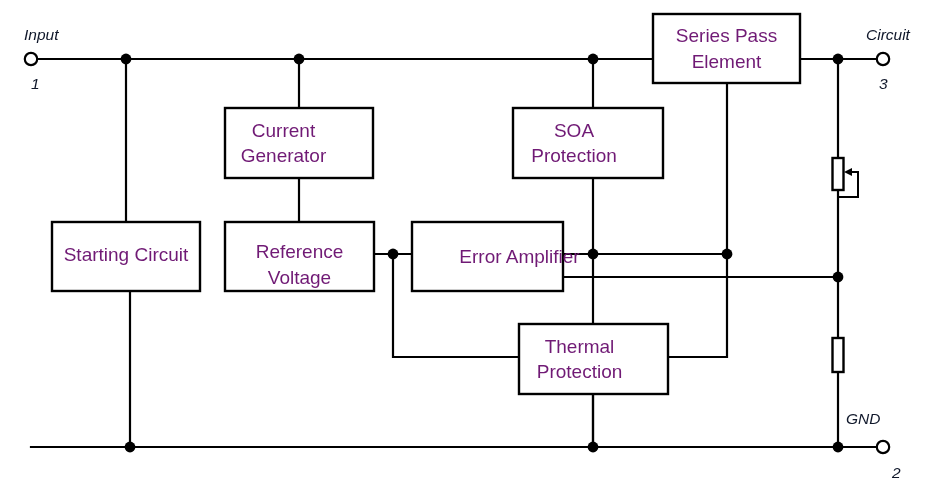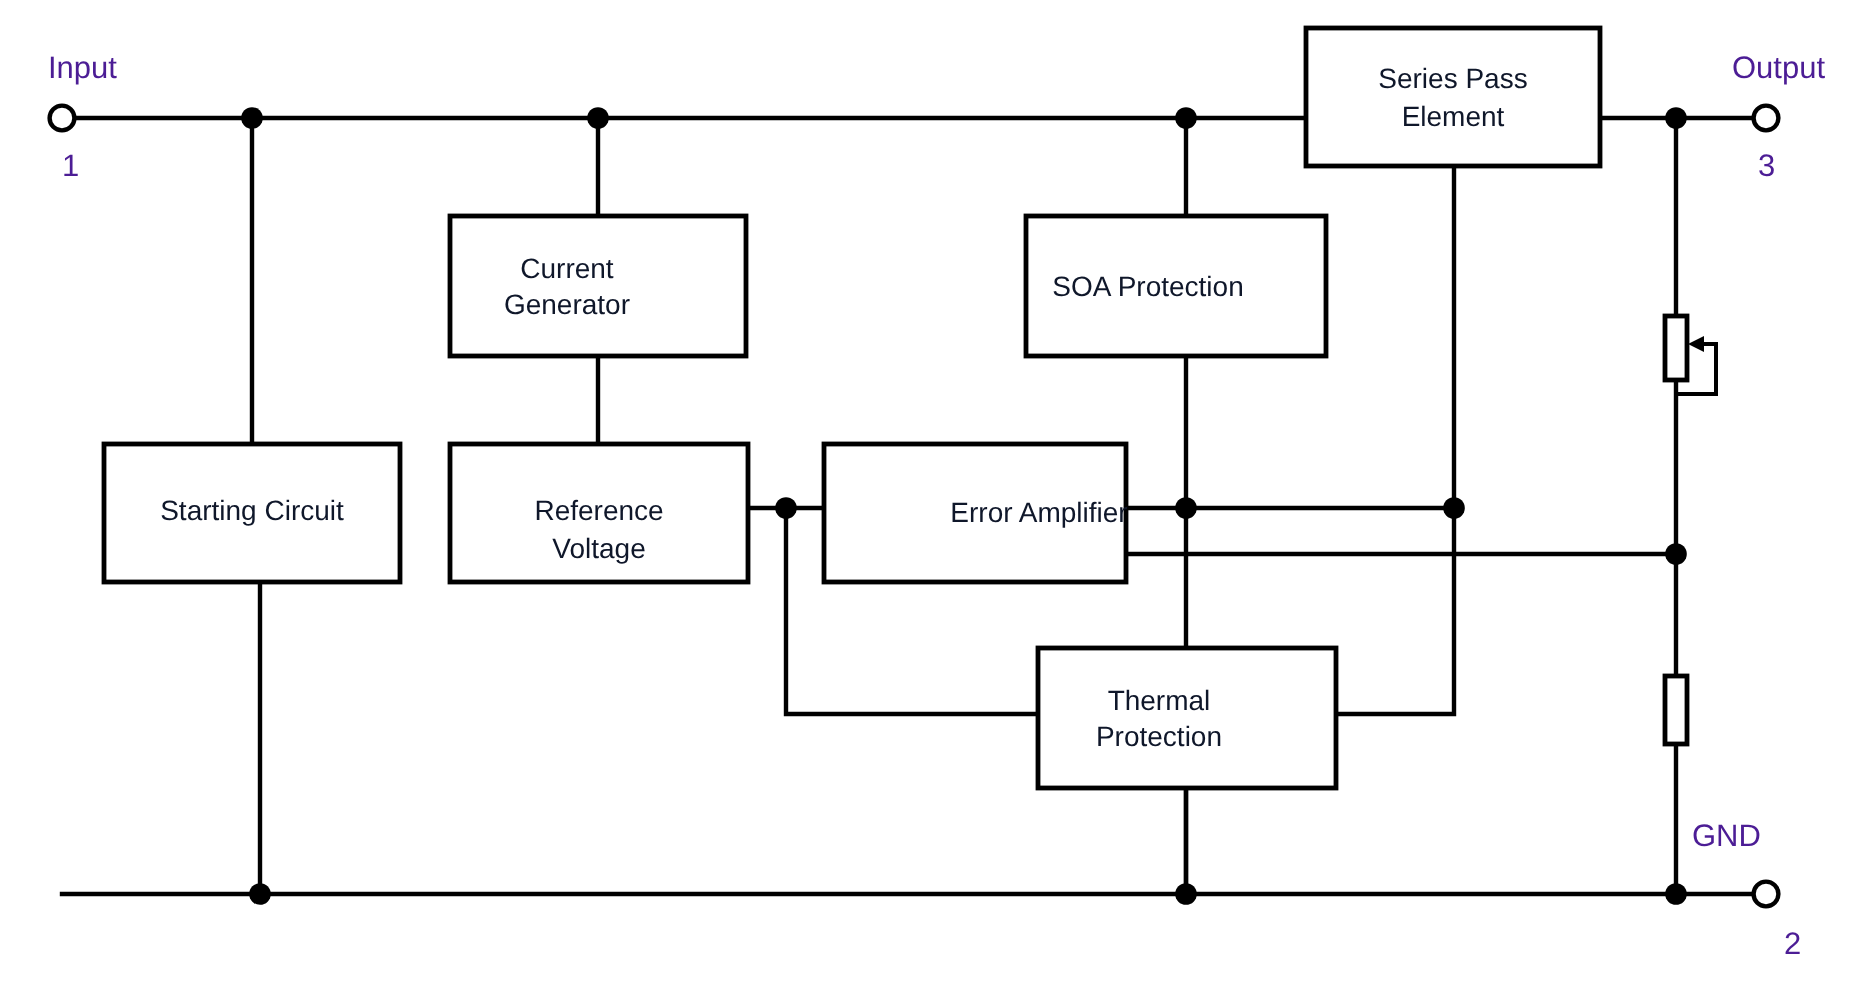--- a/index.html
+++ b/index.html
@@ -62,32 +62,33 @@
     stroke: none;
   }
   .block-label {
     position: absolute;
     display: flex;
     align-items: center;
     justify-content: center;
     flex-direction: column;
     text-align: center;
     font-family: "Liberation Sans", sans-serif;
-    font-size: 14px;
-    color: #0f172a;
+    font-size: 19px;
+    color: #701a75;
     line-height: 1.32;
     pointer-events: none;
     white-space: pre-line;
   }
   .term-label {
     position: absolute;
     font-family: "Liberation Sans", sans-serif;
     font-size: 15.5px;
-    color: #4c1d95;
+    color: #0f172a;
     white-space: nowrap;
+    font-style: italic;
   }
 </style>
 </head>
 <body>
 
 <div id="diagram-root">
 
   <svg id="diagram-svg" viewBox="0 0 936 499">
 
     <g>
@@ -200,19 +201,19 @@
 
   <div class="block-label" style="left:653px; top:14px; width:147px; height:69px;">Series Pass
 Element</div>
 
   <div class="block-label" style="left:519px; top:324px; width:121px; height:70px;">Thermal
 Protection</div>
 
   <div class="term-label" style="left:24px; top:26px;">Input</div>
   <div class="term-label" style="left:31px; top:75px;">1</div>
 
-  <div class="term-label" style="left:866px; top:26px;">Output</div>
+  <div class="term-label" style="left:866px; top:26px;">Circuit</div>
   <div class="term-label" style="left:879px; top:75px;">3</div>
 
   <div class="term-label" style="left:846px; top:410px;">GND</div>
   <div class="term-label" style="left:892px; top:464px;">2</div>
 
 </div>
 
 </body></html>

